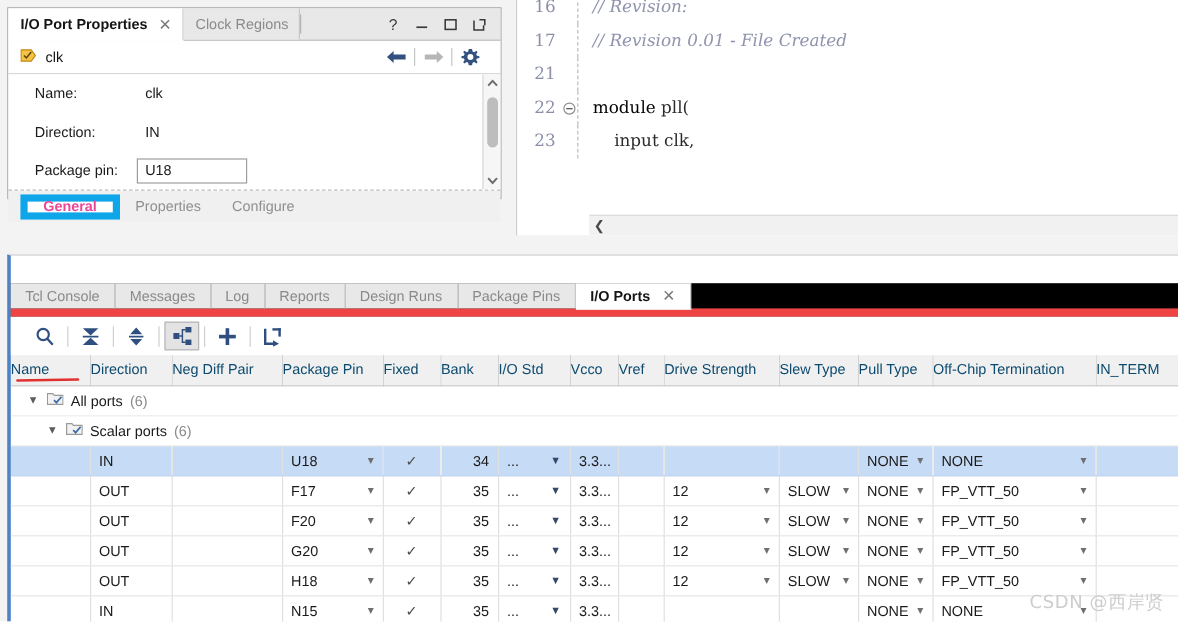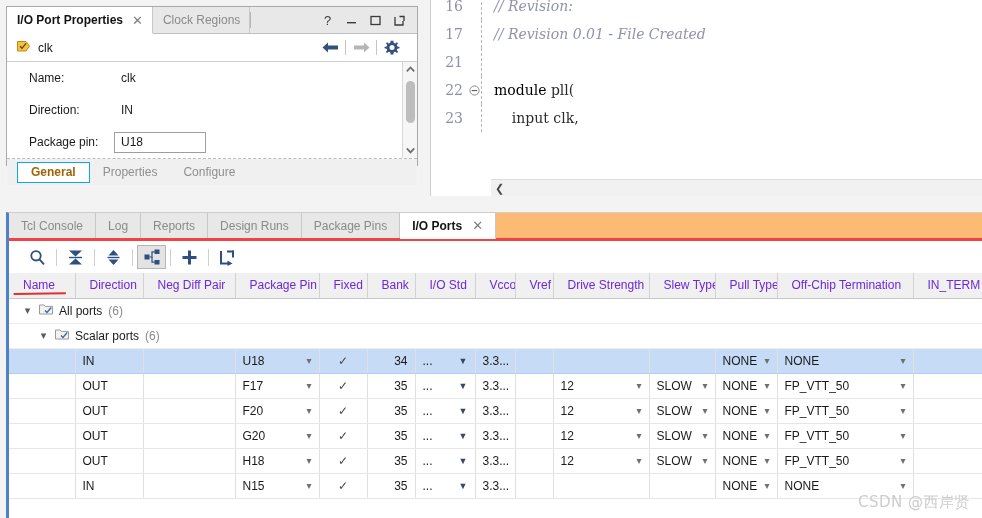--- a/index.html
+++ b/index.html
@@ -91,21 +91,21 @@
   }
   .vs-arrow { height:15px; width:15px; display:flex; align-items:center; justify-content:center; color:#6d6d6d; }
   .vs-track { flex:1; width:15px; position:relative; }
   .vs-thumb { position:absolute; left:3px; top:4px; width:9px; height:42px; background:#bdbdbd; border-radius:5px; }
 
   .panel-bottomtabs {
     display: flex; align-items: center; height: 26px; background:#f0f0f0;
     padding-left: 10px; gap: 0;
   }
   .btab { font-size:12px; color:#8f8f8f; padding: 0 13px; height: 21px; display:flex; align-items:center; cursor:default;}
-  .btab.active { color:#a16207; font-weight:bold; background:#ffffff; border:1px solid #0ea5e9; }
+  .btab.active { color:#ec4899; font-weight:bold; background:#ffffff; border:6px solid #0ea5e9; }
 
   
   #code-panel {
     position: absolute; left: 430px; top: 0px; width: 620px; height: 196px;
     background: #ffffff;
     overflow: hidden;
     border-left: 1px solid #cfcfcf;
   }
   .code-rows { position:absolute; left:0; top:-8px; width:100%; }
   .code-line { display:flex; align-items:center; height:28px; font-family:"DejaVu Serif", serif; }
@@ -129,42 +129,42 @@
   }
   .hs-arrow { width:17px; text-align:center; color:#4a4a4a; font-size:11px; }
 
   
   #dock {
     position:absolute; left:6px; top:212px; width:976px; height:306px;
     background:#ffffff;
     border-left: 3px solid #4f81c7;
     border-top: 1px solid #cdcdcd;
   }
-  .dock-tabbar { display:flex; height:28px; background:#fdba74; border-bottom:3px solid #ef4444; }
+  .dock-tabbar { display:flex; height:28px; background:#000000; border-bottom:7px solid #ef4444;margin-top:23px; }
   .dtab {
     display:flex; align-items:center; gap:10px;
     padding: 0 12px; font-size:12px; color:#8a8a8a;
     border-right:1px solid #c8c8c8; background:#e8e8e8; cursor:default; white-space:nowrap;
   }
   .dtab.active {
     background:#ffffff; color:#141414; font-weight:bold;
     border-bottom:1px solid #ffffff; margin-bottom:-1px;
   }
   .dtab .xclose { color:#7d7d7d; font-size:13px; font-weight:normal; }
 
   .dock-toolbar { display:flex; align-items:center; height:32px; background:#ffffff; padding-left:14px; gap:0; }
   .tb-btn { width:29px; height:24px; display:flex; align-items:center; justify-content:center; cursor:default; }
   .tb-btn.selected { background:#e3e3e3; border:1px solid #b6b6b6; }
   .tb-sep { width:1px; height:17px; background:#cfcfcf; margin:0 4px; }
 
   table.ports { border-collapse: collapse; width:100%; table-layout: fixed; }
   table.ports th {
     background:#f0f0f0; border-right:1px solid #d2d2d2; border-bottom:1px solid #c9c9c9;
-    font-size:12px; font-weight:normal; color:#6d28d9; text-align:left;
-    padding: 0 14px; height:25px; white-space:nowrap; overflow:hidden;
+    font-size:12px; font-weight:normal; color:#0c4a6e; text-align:left;
+    padding: 0 0; height:25px; white-space:nowrap; overflow:hidden;
     position: relative;
   }
   table.ports td {
     border-right:1px solid #e0e0e0; border-bottom:1px solid #e6e6e6;
     font-size:12px; color:#1a1a1a; height:25px; padding:0 7px; white-space:nowrap; overflow:hidden;
   }
   tr.tree-row td { border-right:none; border-bottom:1px solid #ededed; }
   tr.sel td { background:#c6dbf5; border-bottom:1px solid #b4cdee; }
   td.num { text-align:right; }
   td.ctr { text-align:center; }
@@ -347,20 +347,23 @@
     <div class="code-hscroll">
       <div class="hs-arrow">❮</div>
     </div>
   </div>
 
   <div id="dock">
 
     <div class="dock-tabbar">
       <div class="dtab">
           <span>Tcl Console</span>
+        </div>
+      <div class="dtab">
+          <span>Messages</span>
         </div>
       <div class="dtab">
           <span>Log</span>
         </div>
       <div class="dtab">
           <span>Reports</span>
         </div>
       <div class="dtab">
           <span>Design Runs</span>
         </div>

